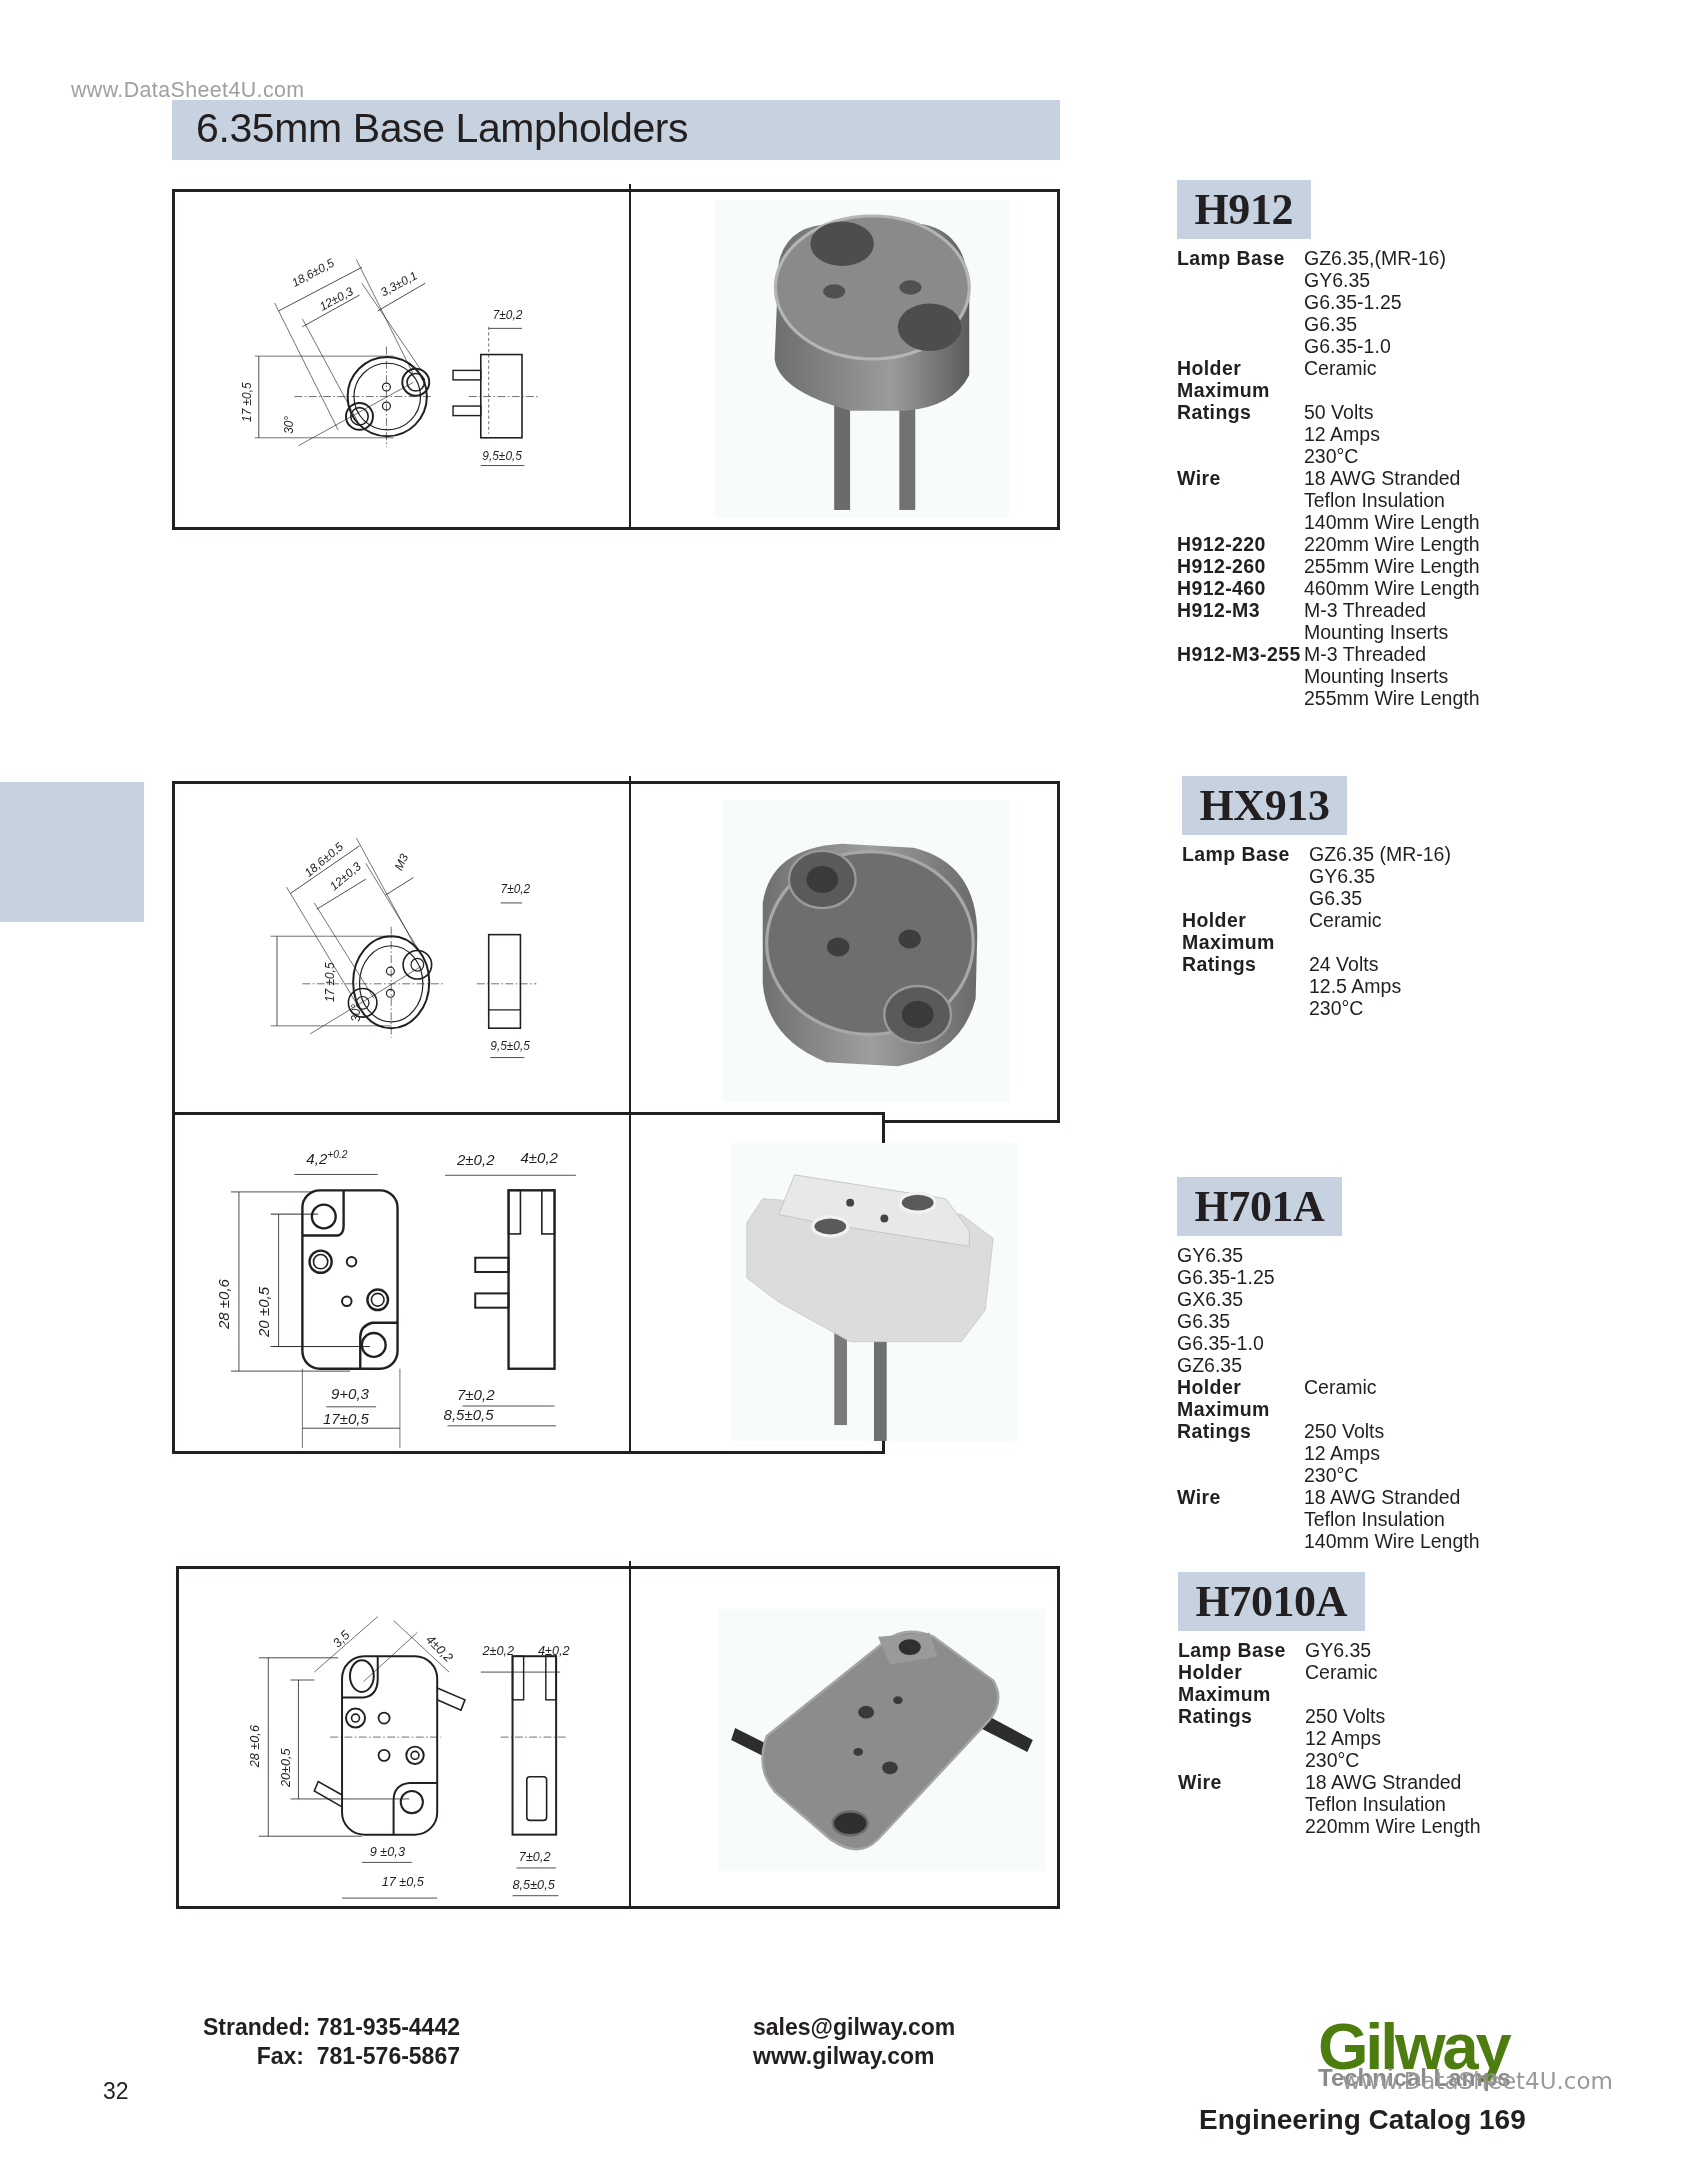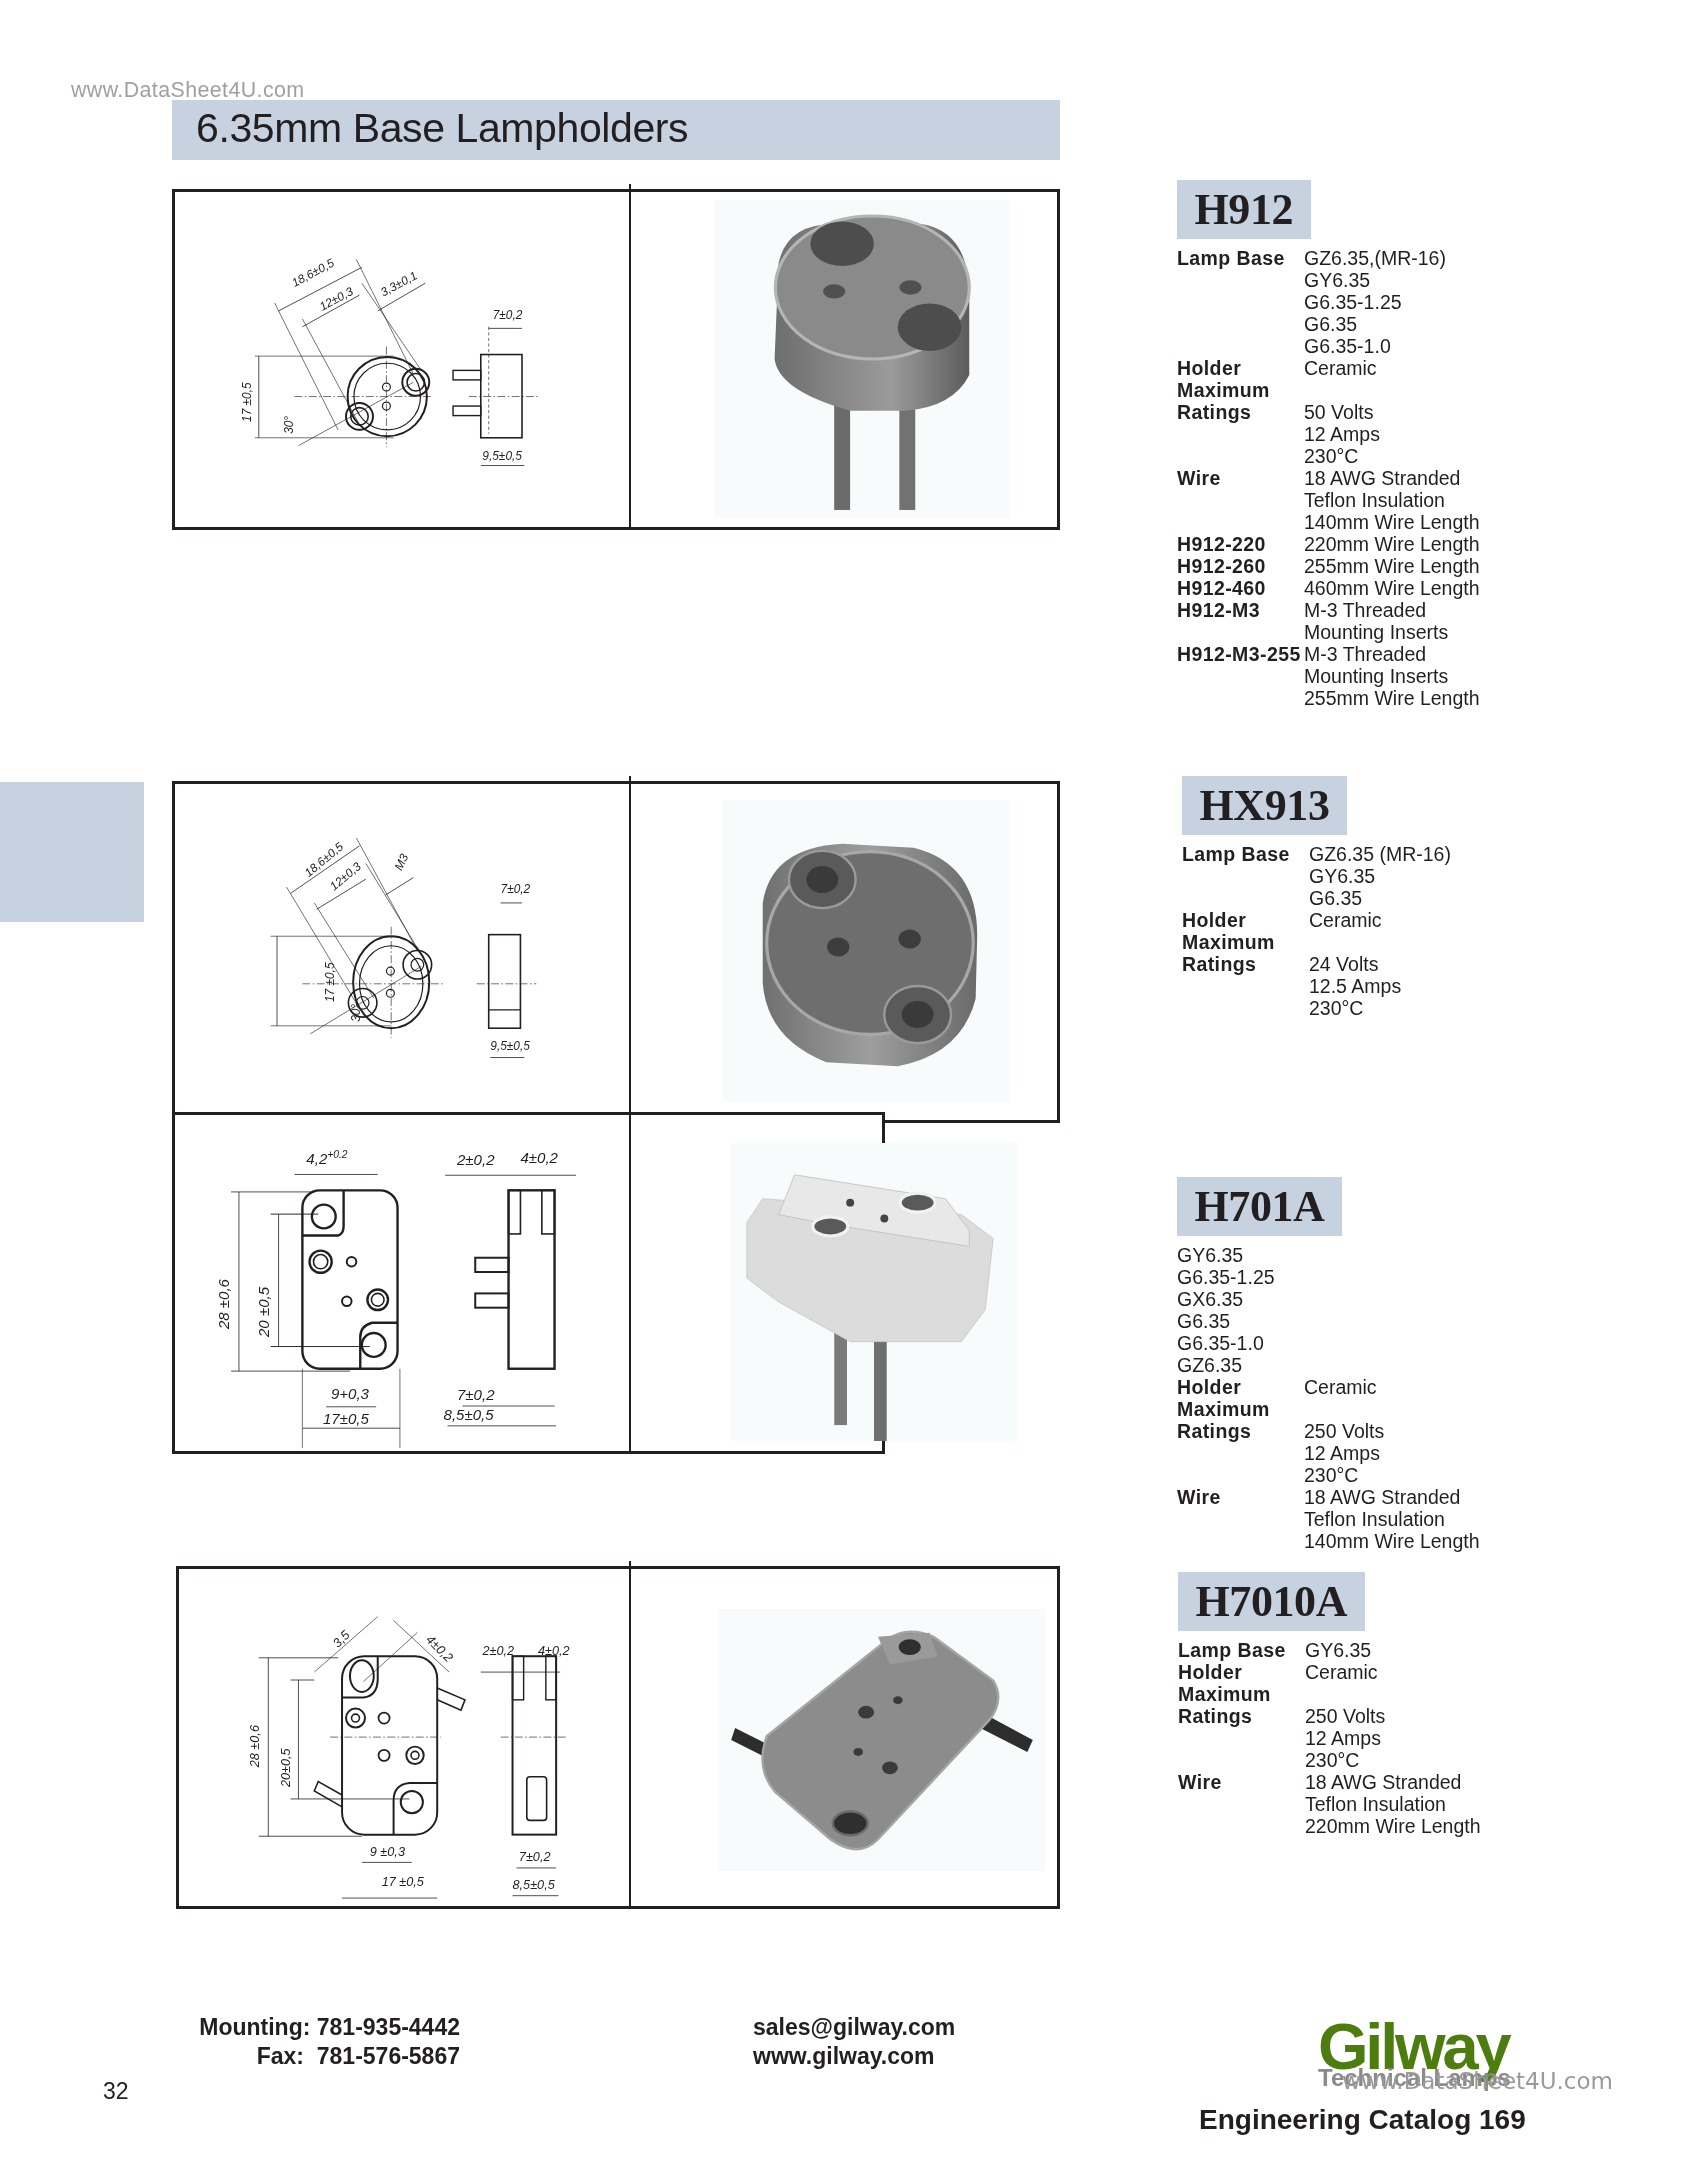--- a/index.html
+++ b/index.html
@@ -468,21 +468,21 @@
         <div class="spec-vals">
           <div>18  AWG Stranded</div>
           <div>Teflon Insulation</div>
           <div>220mm Wire Length</div>
         </div>
       </div>
     </div>
 </div>
 
 <div class="abs footer-contact" style="left:165px;top:2013px;text-align:right;width:295px;">
-  <div><span>Mounting:</span> <span>781-935-4442</span></div>
+  <div><span>Stranded:</span> <span>781-935-4442</span></div>
   <div><span>Fax:</span>&nbsp; <span>781-576-5867</span></div>
 </div>
 <div class="abs footer-contact" style="left:753px;top:2013px;">
   <div>sales@gilway.com</div>
   <div>www.gilway.com</div>
 </div>
 <div class="abs page-num">32</div>
 <div class="abs logo-word">Gilway</div>
 <div class="abs logo-sub">Technical Lamps</div>
 <div class="abs logo-watermark">www.DataSheet4U.com</div>

